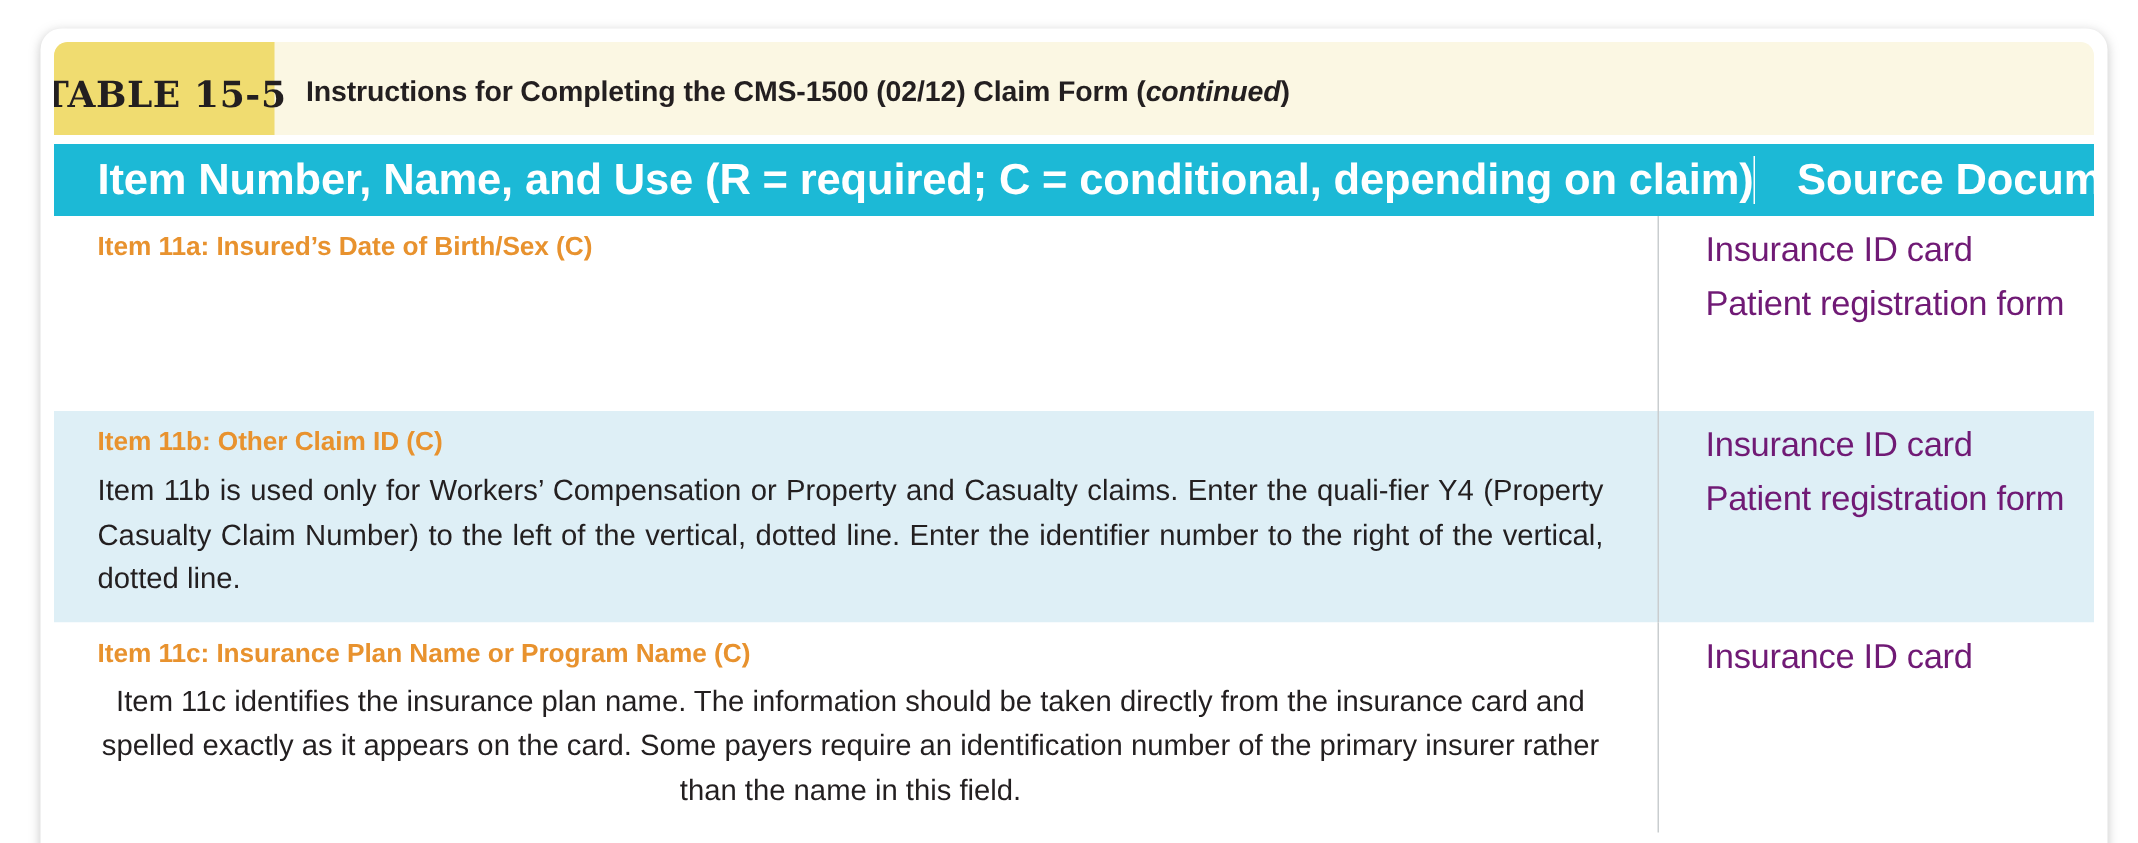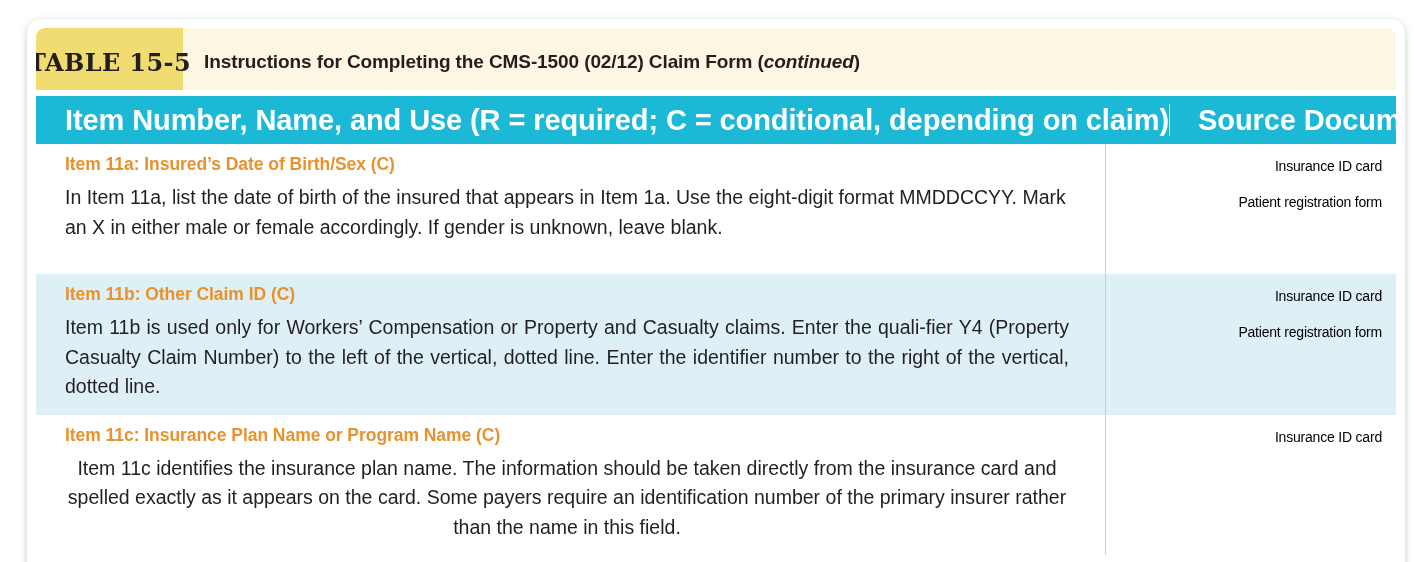--- a/index.html
+++ b/index.html
@@ -158,26 +158,25 @@
     margin: 0;
     text-align: justify;
     text-justify: inter-word;
     hyphens: manual;
   }
   .row.r1 .row-body { text-align: left; }
   .row.r3 .row-body { text-align: center; }
 
   .src-line {
     font-family: "Liberation Sans", sans-serif;
-    font-size: 14px;
-    color: #000000;
+    font-size: 23px;
+    color: #701a75;
     line-height: 27px;
     margin: 0 0 9px 0;
     letter-spacing: -0.2px;
-    text-align: right;
   }
   .src-line:last-child { margin-bottom: 0; }
 
   
   .row.r1 { min-height: 130px; }
   .row.r2 { min-height: 137px; }
   .row.r3 { min-height: 140px; }
 </style>
 </head>
 <body>
@@ -201,21 +200,20 @@
       <div class="ch-right">
         <span class="ch-text">Source Document</span>
       </div>
     </div>
 
     <div class="rows">
 
       <div class="row r1">
         <div class="cell-left">
           <p class="row-heading">Item 11a: Insured’s Date of Birth/Sex (C)</p>
-          <p class="row-body">In Item 11a, list the date of birth of the insured that appears in Item 1a. Use the eight-digit format MMDDCCYY. Mark an X in either male or female accordingly. If gender is unknown, leave blank.</p>
         </div>
         <div class="cell-right">
           <p class="src-line">Insurance ID card</p>
           <p class="src-line">Patient registration form</p>
         </div>
       </div>
 
       <div class="row r2 shaded">
         <div class="cell-left">
           <p class="row-heading">Item 11b: Other Claim ID (C)</p>

